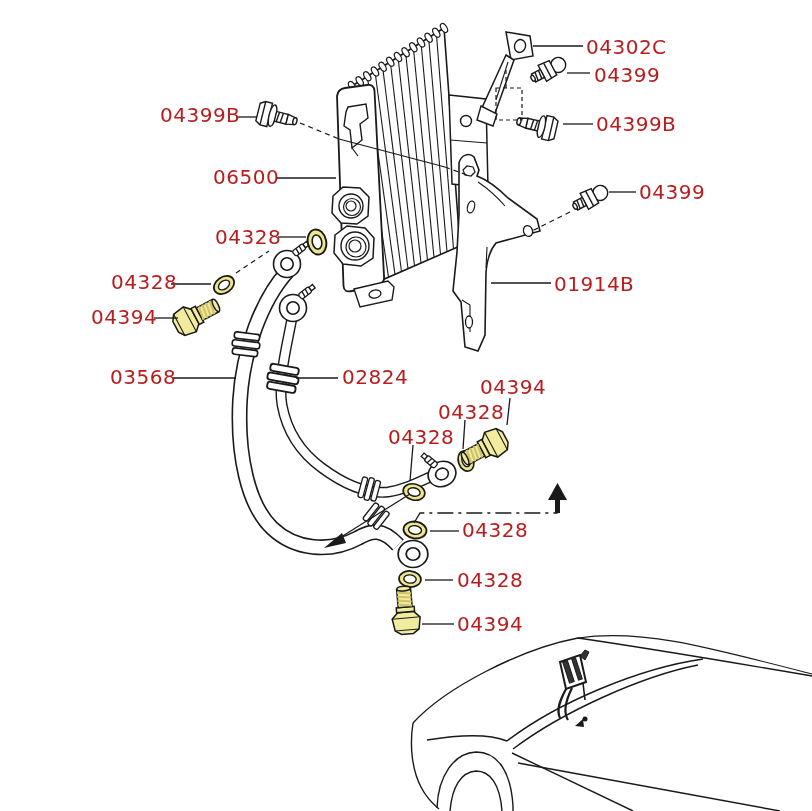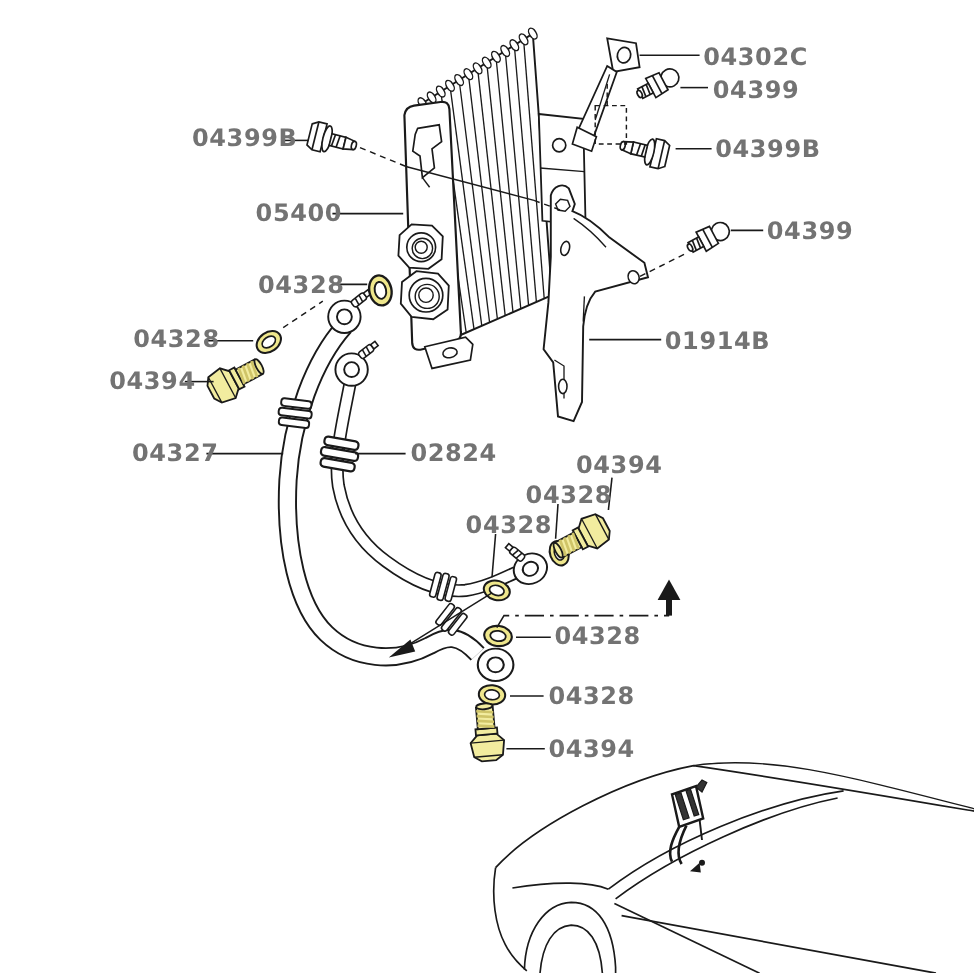--- a/index.html
+++ b/index.html
@@ -1,20 +1,20 @@
 <!DOCTYPE html>
 <html><head>
 <meta charset="utf-8">
 <style>
   html,body{margin:0;padding:0;background:#fff;}
   .stage{position:relative;width:812px;height:811px;background:#ffffff;overflow:hidden;
          font-family:"DejaVu Sans", sans-serif;}
   .stage svg{position:absolute;left:0;top:0;}
-  .lbl{position:absolute;font-size:20px;line-height:20px;color:#737373;
-       letter-spacing:0.5px;white-space:nowrap;font-family:"DejaVu Sans", sans-serif;font-weight:bold;}
+  .lbl{position:absolute;font-size:20px;line-height:20px;color:#b91c1c;
+       letter-spacing:0.5px;white-space:nowrap;font-family:"DejaVu Sans", sans-serif;}
 </style>
 </head>
 <body>
 
 <div class="stage">
 <svg width="812" height="811" viewBox="0 0 812 811">
   <defs>
     <g id="oring">
       <ellipse rx="11" ry="8" fill="#efe78c" stroke="#1a1a1a" stroke-width="1.7"></ellipse>
       <ellipse rx="6.2" ry="4.1" fill="#ffffff" stroke="#1a1a1a" stroke-width="1.4"></ellipse>
@@ -250,25 +250,25 @@
     <path d="M580,656 L585,650 L589,652 L585,660 Z" fill="#333" stroke-width="1"></path>
     <path d="M566,689 C560,700 556,710 560,718" fill="none" stroke-width="2.2"></path>
     <path d="M572,688 C566,700 563,712 568,720" fill="none" stroke-width="2.2"></path>
     <line x1="583" y1="683" x2="585" y2="700" stroke-width="1.6"></line>
     <polygon points="575,726 583,719 584,727" fill="#1a1a1a" stroke="none"></polygon>
     <circle cx="585" cy="719" r="2.5" fill="#1a1a1a" stroke="none"></circle>
   </g>
 </svg>
 
   <div class="lbl" style="left:160px;top:105px">04399B</div>
-  <div class="lbl" style="left:213px;top:167px">05400</div>
+  <div class="lbl" style="left:213px;top:167px">06500</div>
   <div class="lbl" style="left:215px;top:227px">04328</div>
   <div class="lbl" style="left:111px;top:272px">04328</div>
   <div class="lbl" style="left:91px;top:307px">04394</div>
-  <div class="lbl" style="left:110px;top:367px">04327</div>
+  <div class="lbl" style="left:110px;top:367px">03568</div>
   <div class="lbl" style="left:342px;top:367px">02824</div>
   <div class="lbl" style="left:586px;top:37px">04302C</div>
   <div class="lbl" style="left:594px;top:65px">04399</div>
   <div class="lbl" style="left:596px;top:114px">04399B</div>
   <div class="lbl" style="left:639px;top:182px">04399</div>
   <div class="lbl" style="left:554px;top:274px">01914B</div>
   <div class="lbl" style="left:480px;top:377px">04394</div>
   <div class="lbl" style="left:438px;top:402px">04328</div>
   <div class="lbl" style="left:388px;top:427px">04328</div>
   <div class="lbl" style="left:462px;top:520px">04328</div>

